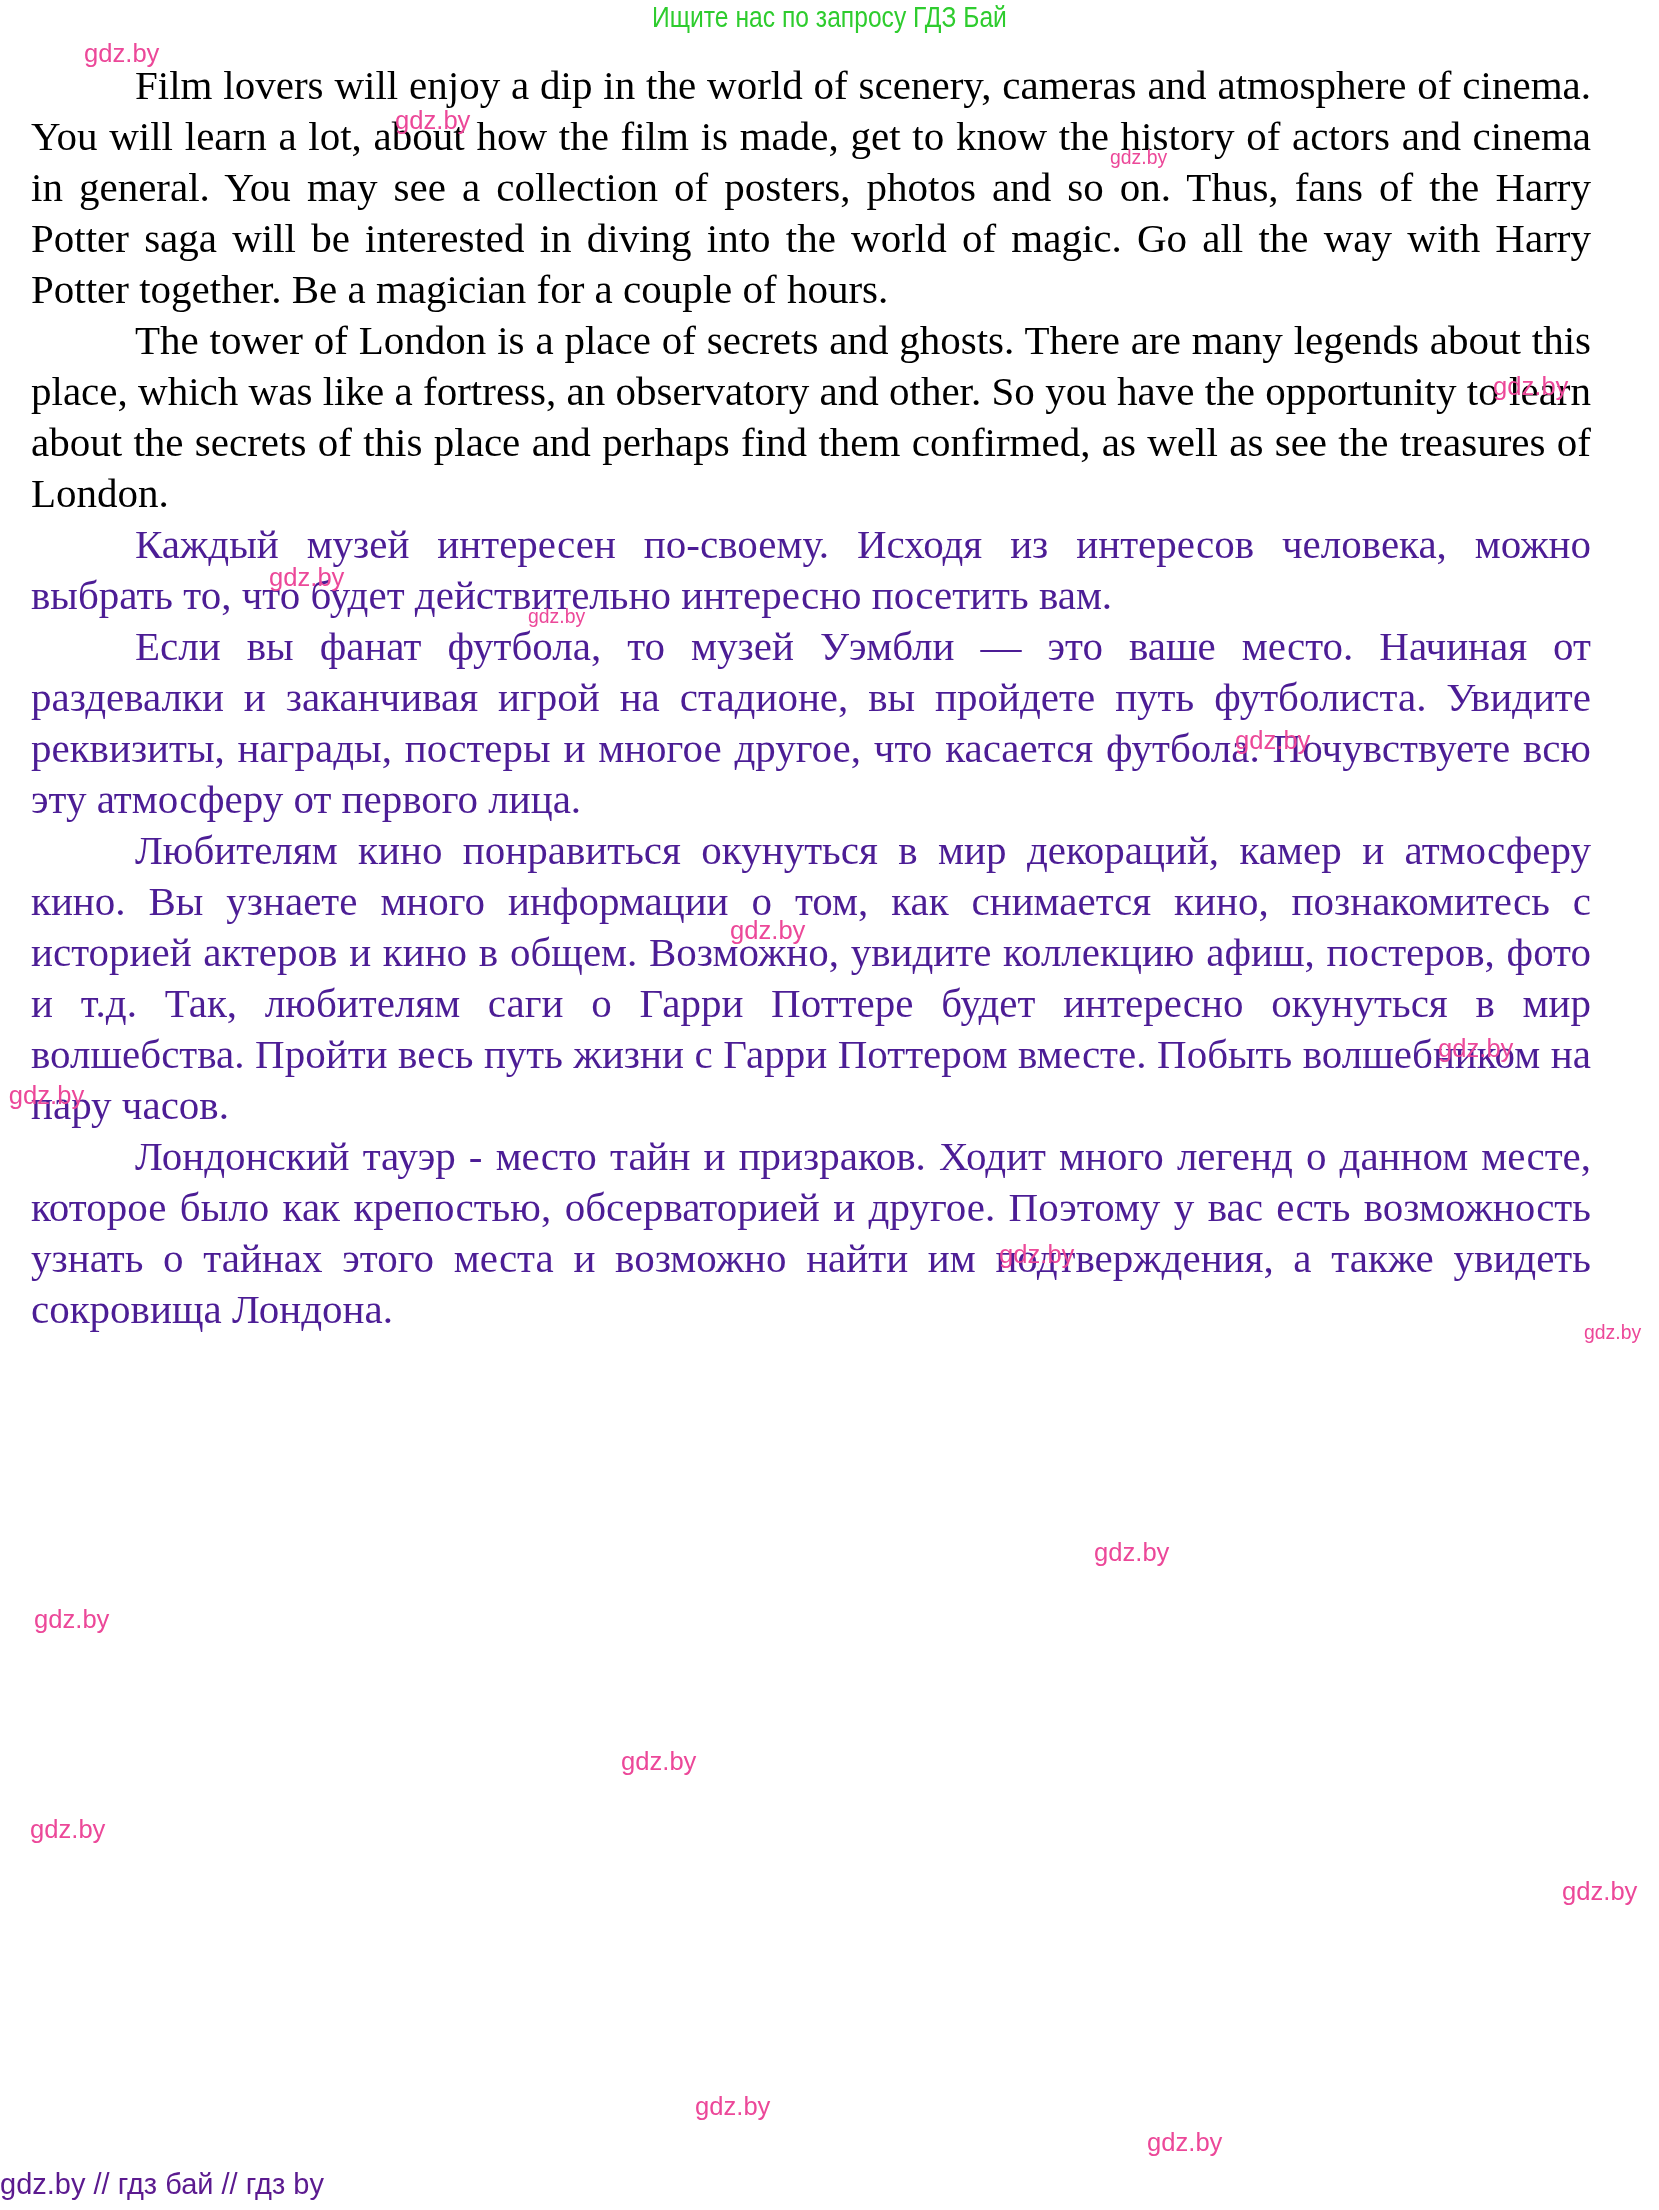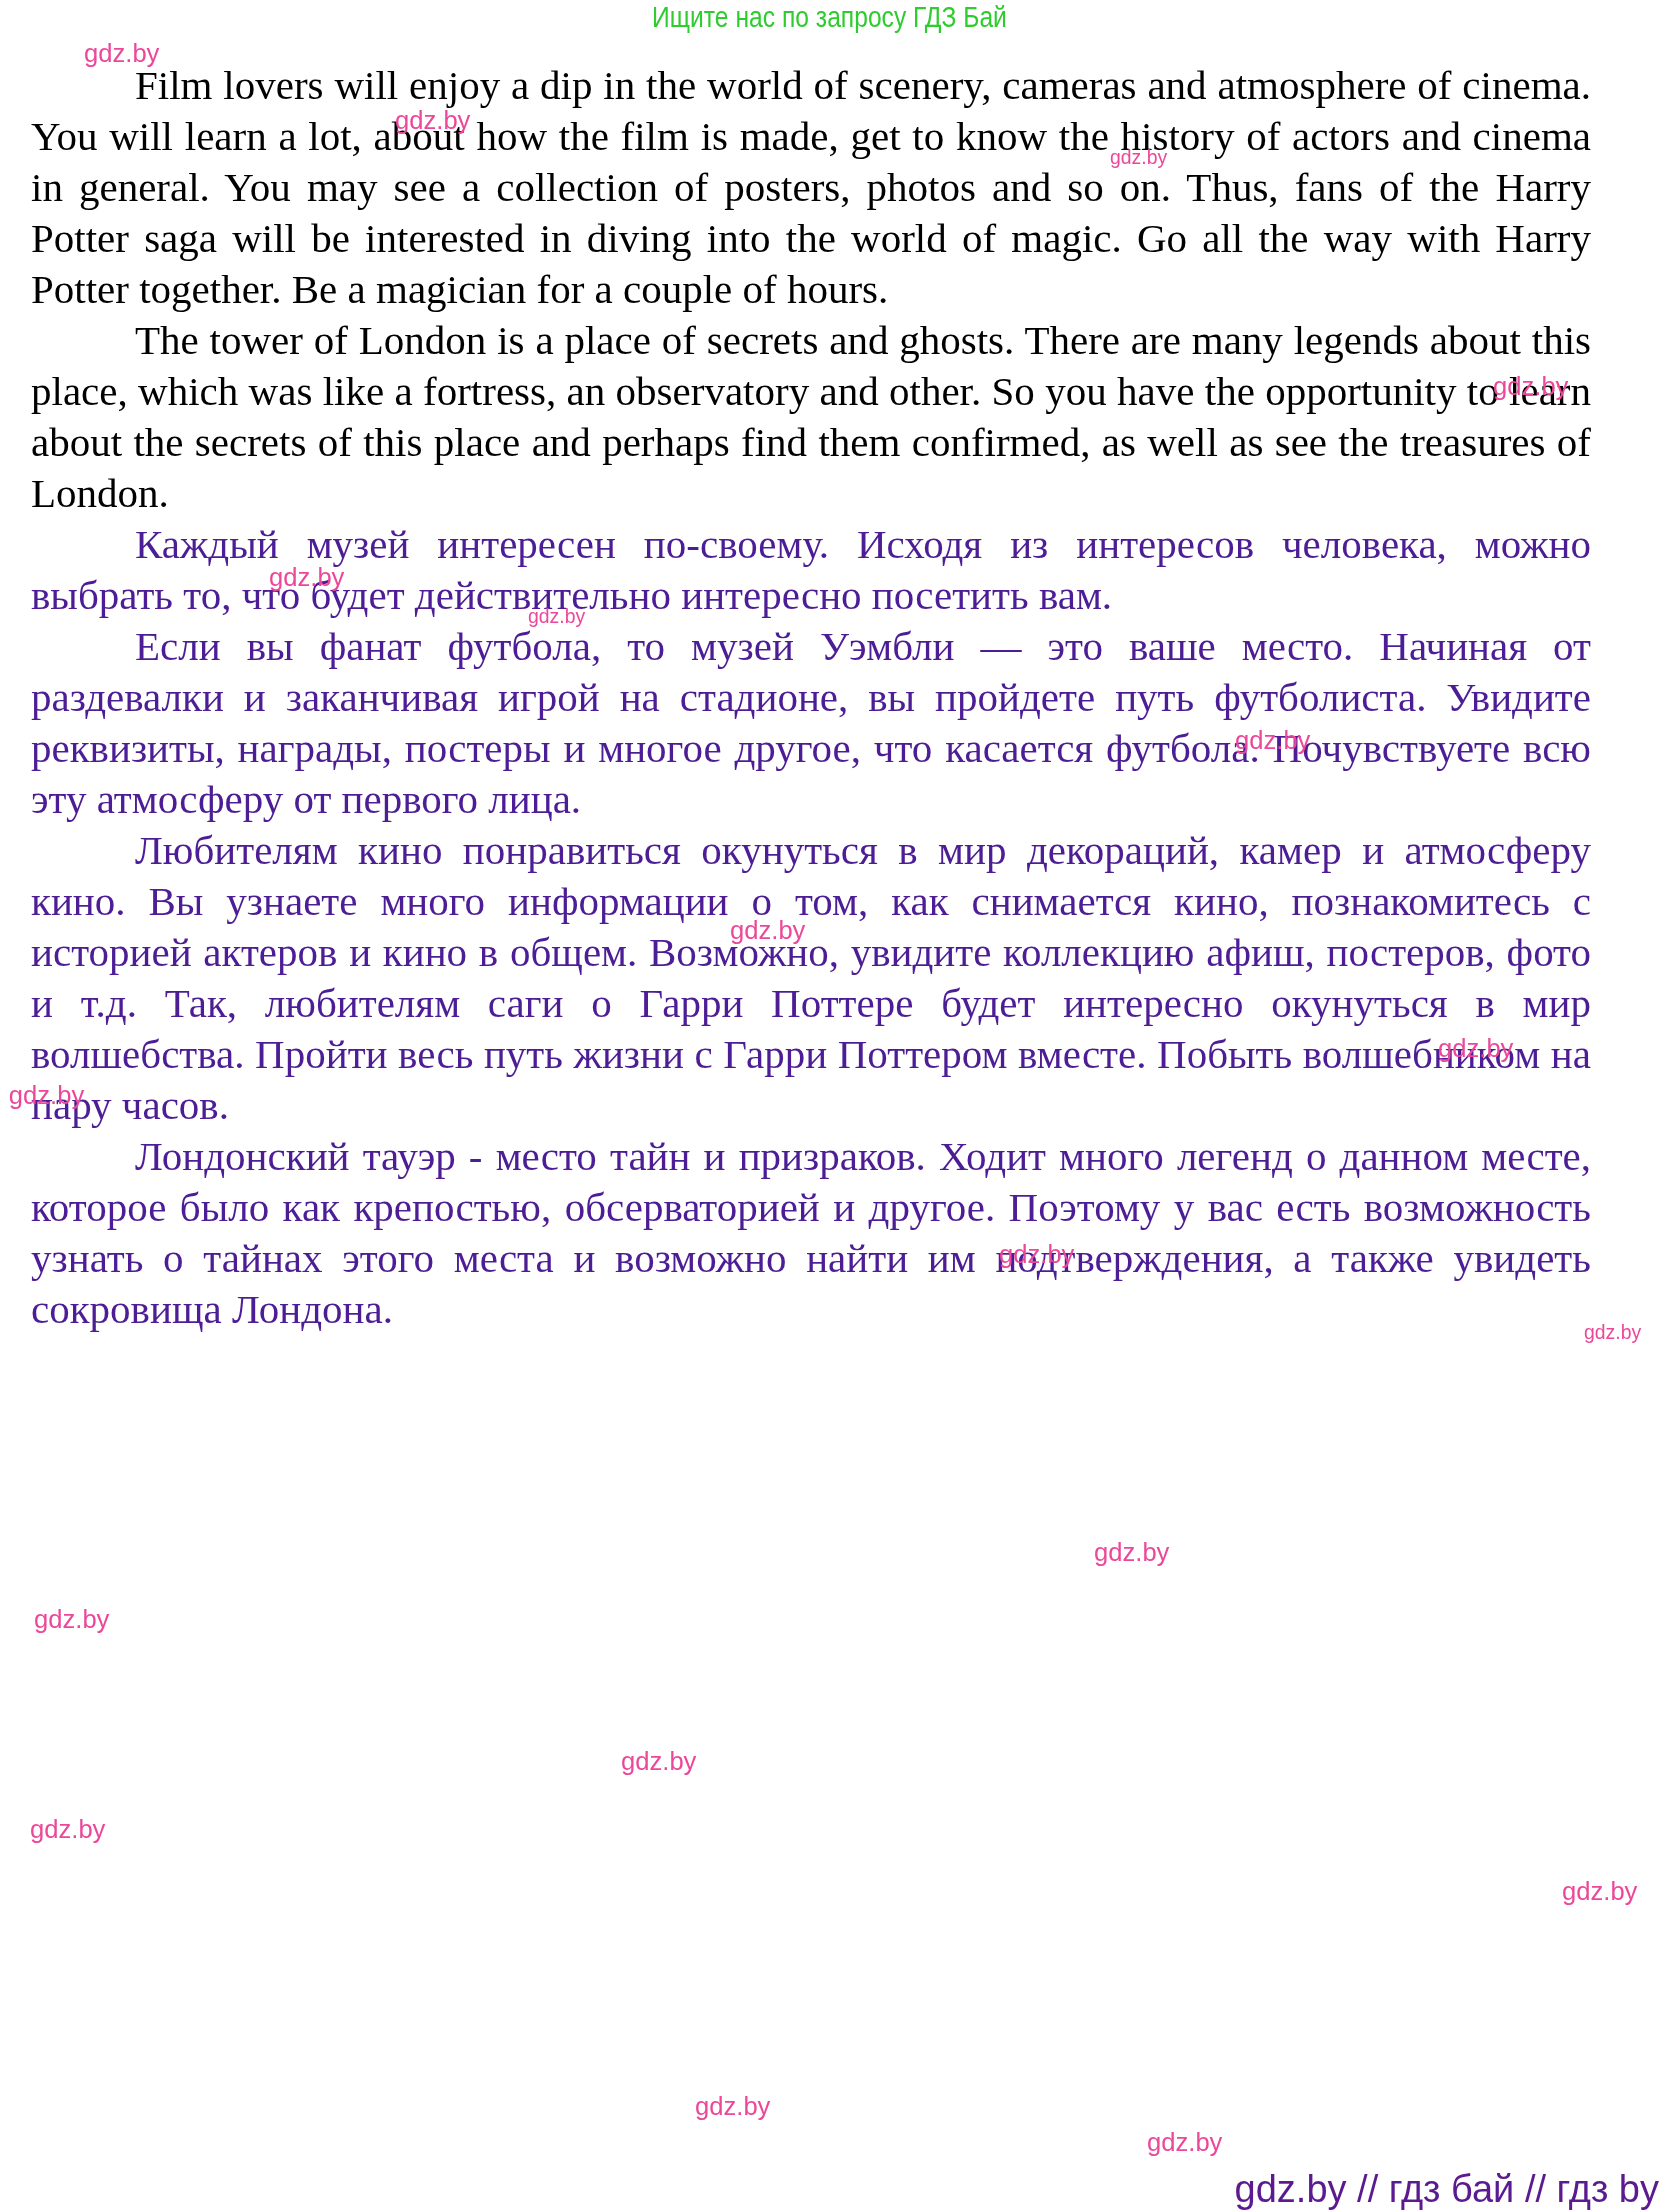--- a/index.html
+++ b/index.html
@@ -16,22 +16,22 @@
   }
   .doc p { margin: 0; text-indent: 104px; }
   .doc p.noindent { text-indent: 0; }
   .doc p.ru { color: #4c1d95; }
   .wm {
     position: absolute; font-family: "Liberation Sans", sans-serif; font-size: 25.6px;
     color: #ec4899; line-height: 1; white-space: nowrap;
   }
   .wm.small { font-size: 19.4px; }
   .footer {
-    position: absolute; top: 2168px; left: 0; width: 1659px; text-align: right;
-    font-family: "Liberation Sans", sans-serif; font-size: 38px; color: #5b1a8f;
+    position: absolute; top: 2168px; left: 0; width: 1659px; text-align: left;
+    font-family: "Liberation Sans", sans-serif; font-size: 29px; color: #5b1a8f;
   }
 </style>
 </head>
 <body>
 
 <div class="header">Ищите нас по запросу ГДЗ Бай</div>
 
 <div class="doc">
   <p>Film lovers will enjoy a dip in the world of scenery, cameras and atmosphere of cinema. You will learn a lot, about how the film is made, get to know the history of actors and cinema in general. You may see a collection of posters, photos and so on. Thus, fans of the Harry Potter saga will be interested in diving into the world of magic. Go all the way with Harry Potter together. Be a magician for a couple of hours.</p>
   <p>The tower of London is a place of secrets and ghosts. There are many legends about this place, which was like a fortress, an observatory and other. So you have the opportunity to learn about the secrets of this place and perhaps find them confirmed, as well as see the treasures of London.</p>

